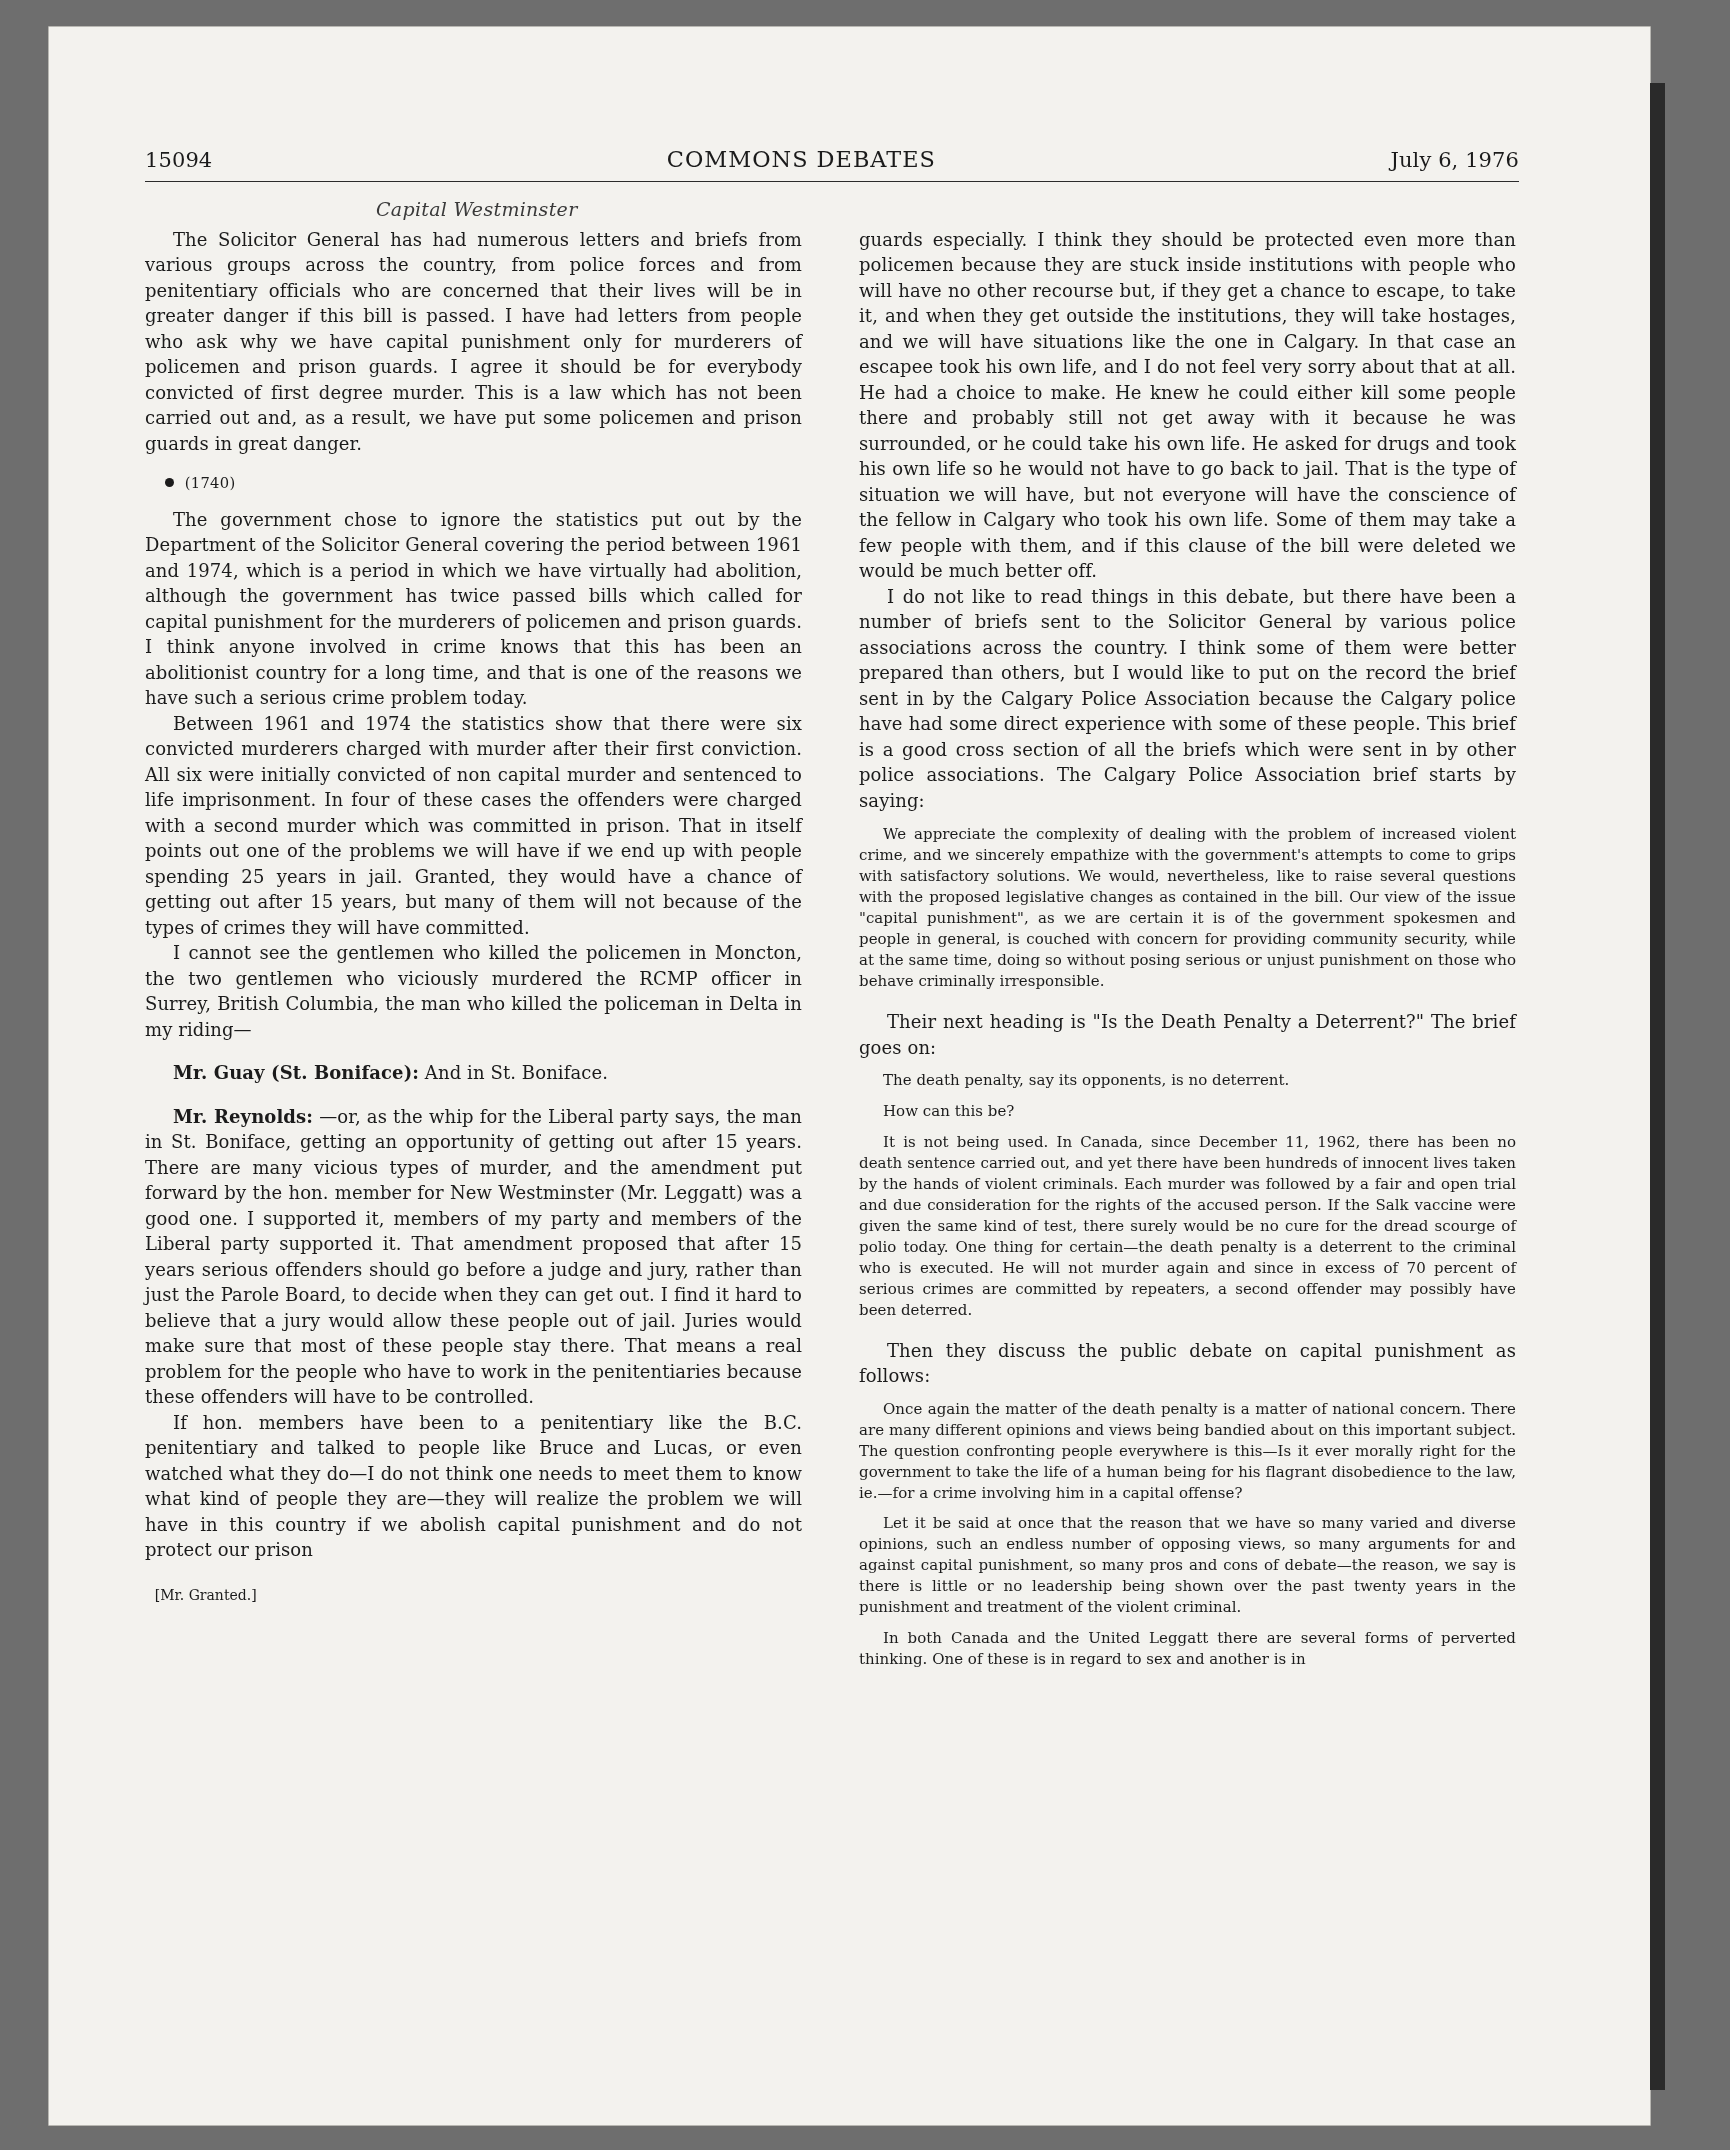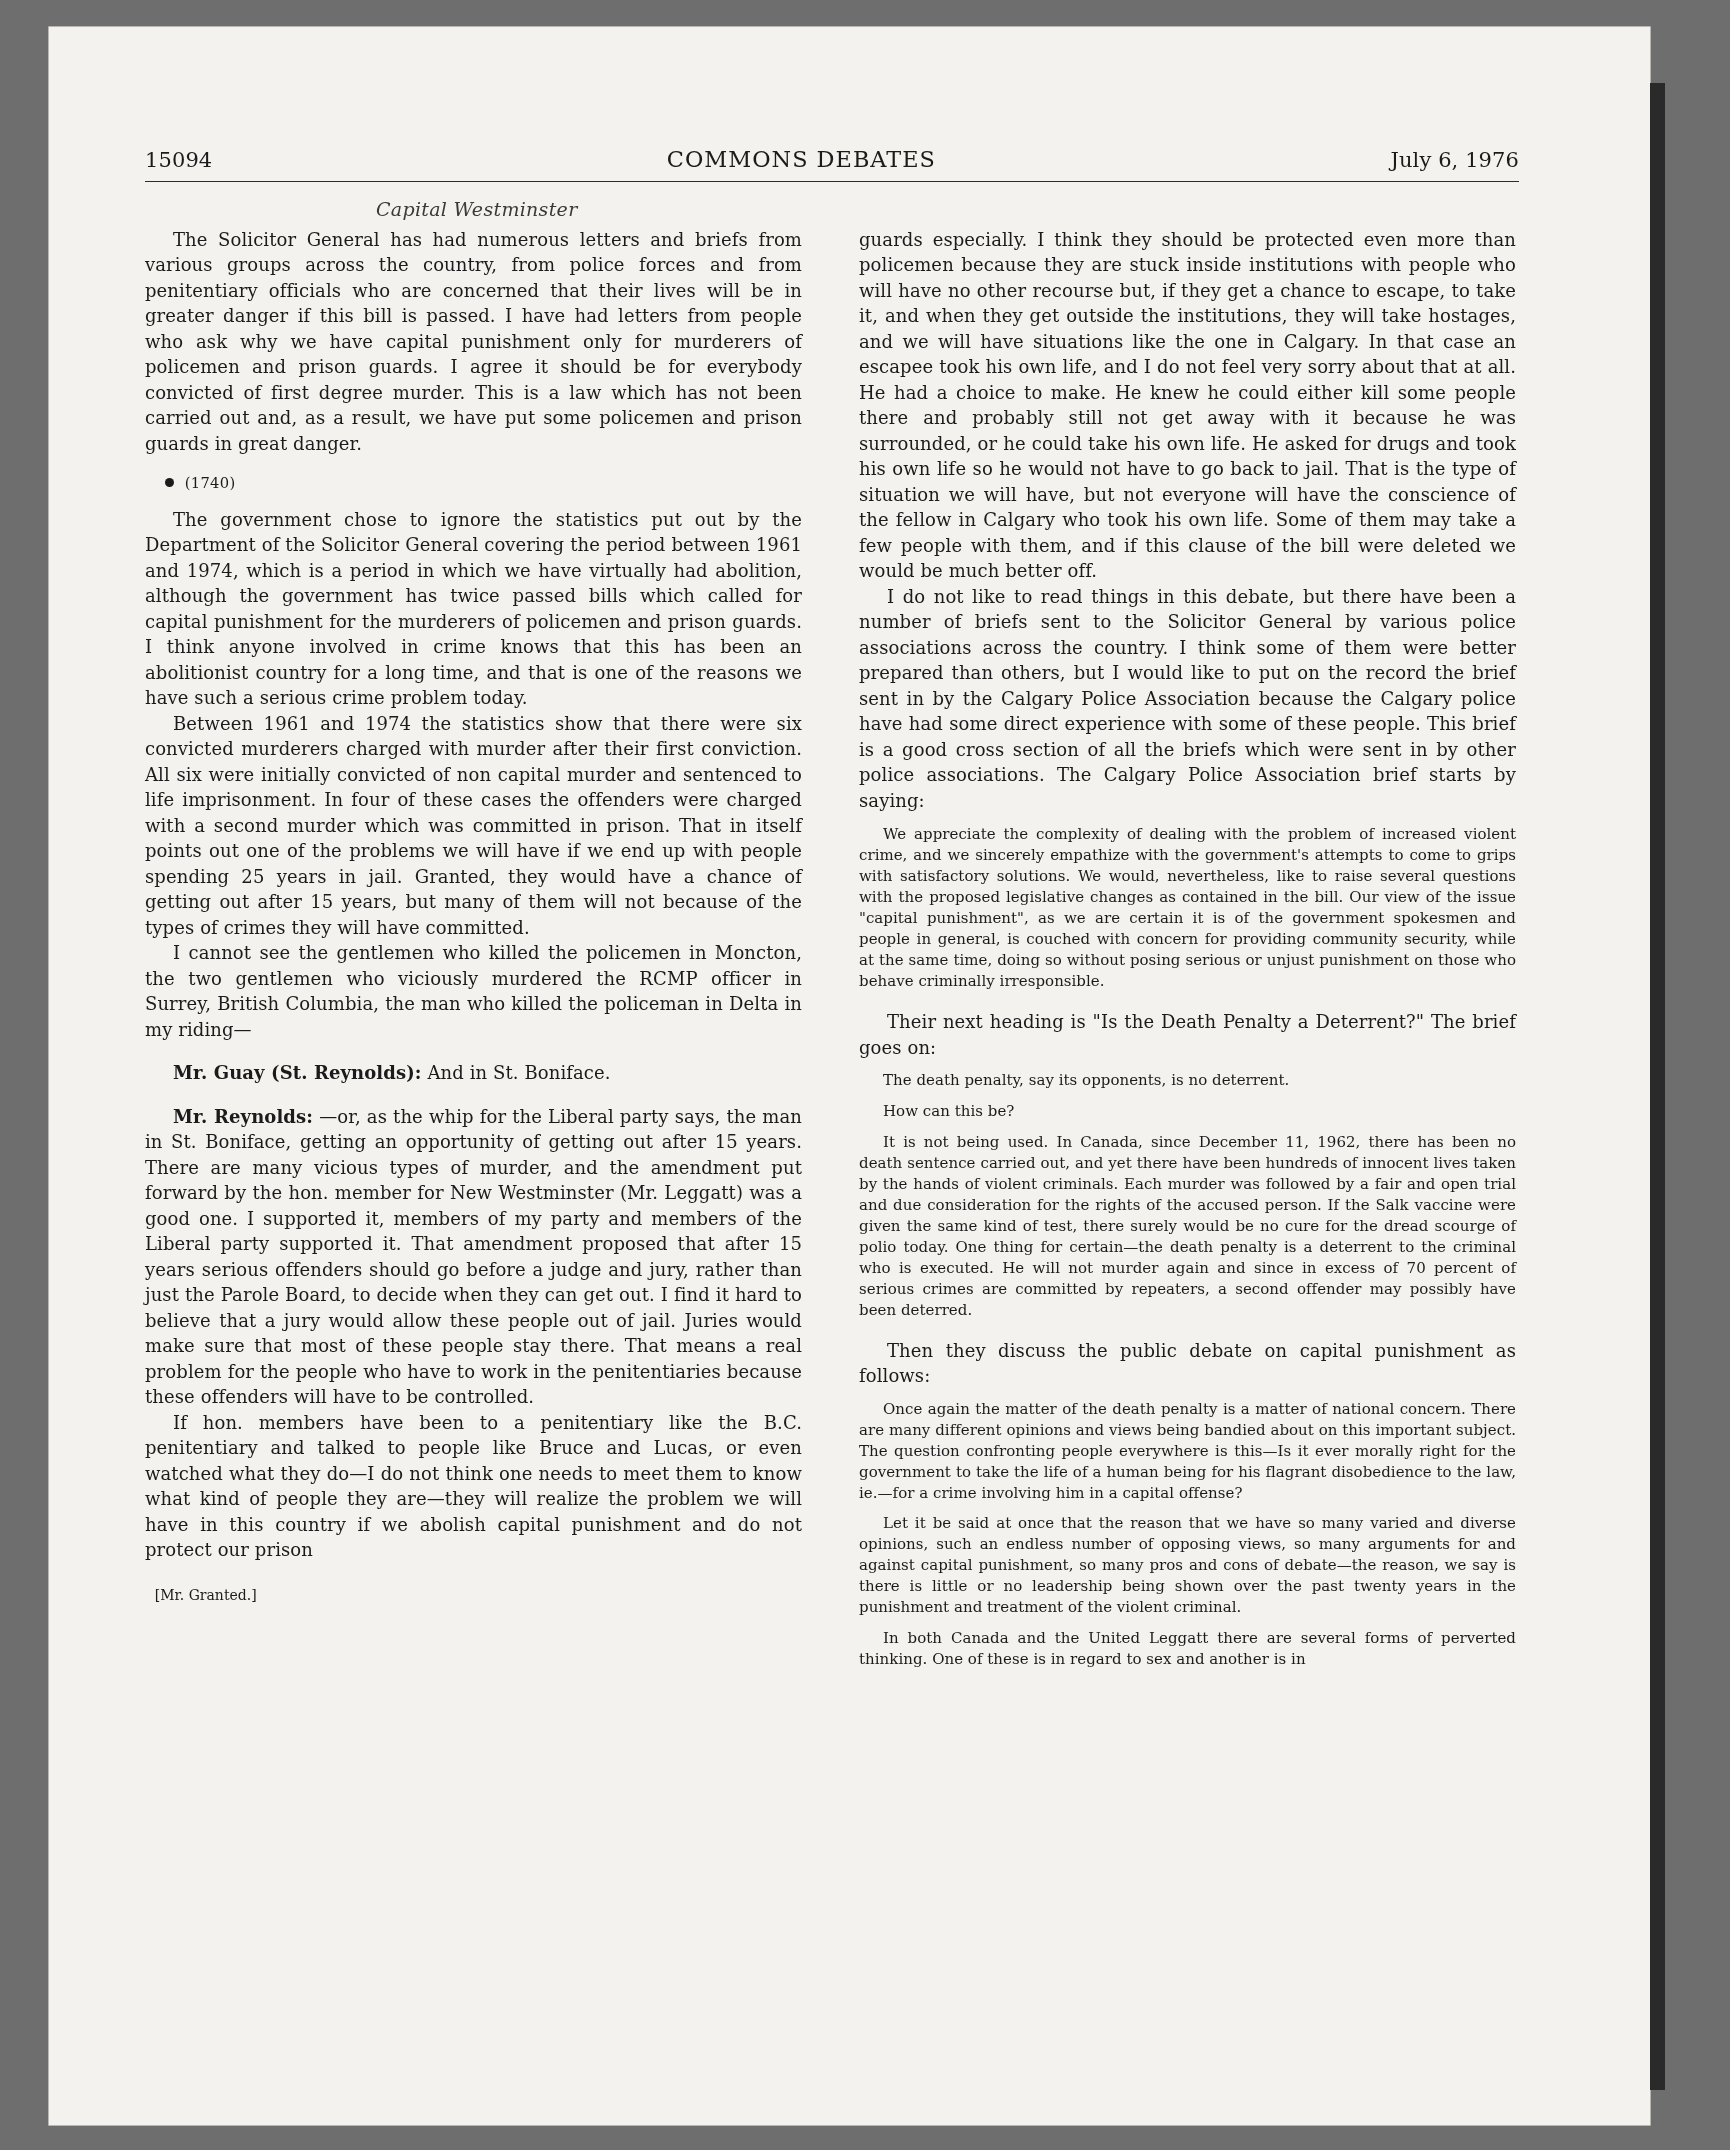--- a/index.html
+++ b/index.html
@@ -146,21 +146,21 @@
 
         <div class="bullet-line">
           <span class="dot"></span>
           <span class="timestamp">(1740)</span>
         </div>
 
         <p class="body">The government chose to ignore the statistics put out by the Department of the Solicitor General covering the period between 1961 and 1974, which is a period in which we have virtually had abolition, although the government has twice passed bills which called for capital punishment for the murderers of policemen and prison guards. I think anyone involved in crime knows that this has been an abolitionist country for a long time, and that is one of the reasons we have such a serious crime problem today.</p>
         <p class="body">Between 1961 and 1974 the statistics show that there were six convicted murderers charged with murder after their first conviction. All six were initially convicted of non capital murder and sentenced to life imprisonment. In four of these cases the offenders were charged with a second murder which was committed in prison. That in itself points out one of the problems we will have if we end up with people spending 25 years in jail. Granted, they would have a chance of getting out after 15 years, but many of them will not because of the types of crimes they will have committed.</p>
         <p class="body">I cannot see the gentlemen who killed the policemen in Moncton, the two gentlemen who viciously murdered the RCMP officer in Surrey, British Columbia, the man who killed the policeman in Delta in my riding—</p>
 
-        <p class="speech"><span class="speaker">Mr. Guay (St. Reynolds):</span><span> And in St. Boniface.</span></p>
+        <p class="speech"><span class="speaker">Mr. Guay (St. Boniface):</span><span> And in St. Boniface.</span></p>
 
         <p class="speech"><span class="speaker">Mr. Reynolds:</span><span> —or, as the whip for the Liberal party says, the man in St. Boniface, getting an opportunity of getting out after 15 years. There are many vicious types of murder, and the amendment put forward by the hon. member for New Westminster (Mr. Leggatt) was a good one. I supported it, members of my party and members of the Liberal party supported it. That amendment proposed that after 15 years serious offenders should go before a judge and jury, rather than just the Parole Board, to decide when they can get out. I find it hard to believe that a jury would allow these people out of jail. Juries would make sure that most of these people stay there. That means a real problem for the people who have to work in the penitentiaries because these offenders will have to be controlled.</span></p>
 
         <p class="body">If hon. members have been to a penitentiary like the B.C. penitentiary and talked to people like Bruce and Lucas, or even watched what they do—I do not think one needs to meet them to know what kind of people they are—they will realize the problem we will have in this country if we abolish capital punishment and do not protect our prison</p>
 
         <div class="footer-note">[Mr. Granted.]</div>
       </div>
 
       <div class="col">
         <p class="body noindent">guards especially. I think they should be protected even more than policemen because they are stuck inside institutions with people who will have no other recourse but, if they get a chance to escape, to take it, and when they get outside the institutions, they will take hostages, and we will have situations like the one in Calgary. In that case an escapee took his own life, and I do not feel very sorry about that at all. He had a choice to make. He knew he could either kill some people there and probably still not get away with it because he was surrounded, or he could take his own life. He asked for drugs and took his own life so he would not have to go back to jail. That is the type of situation we will have, but not everyone will have the conscience of the fellow in Calgary who took his own life. Some of them may take a few people with them, and if this clause of the bill were deleted we would be much better off.</p>

